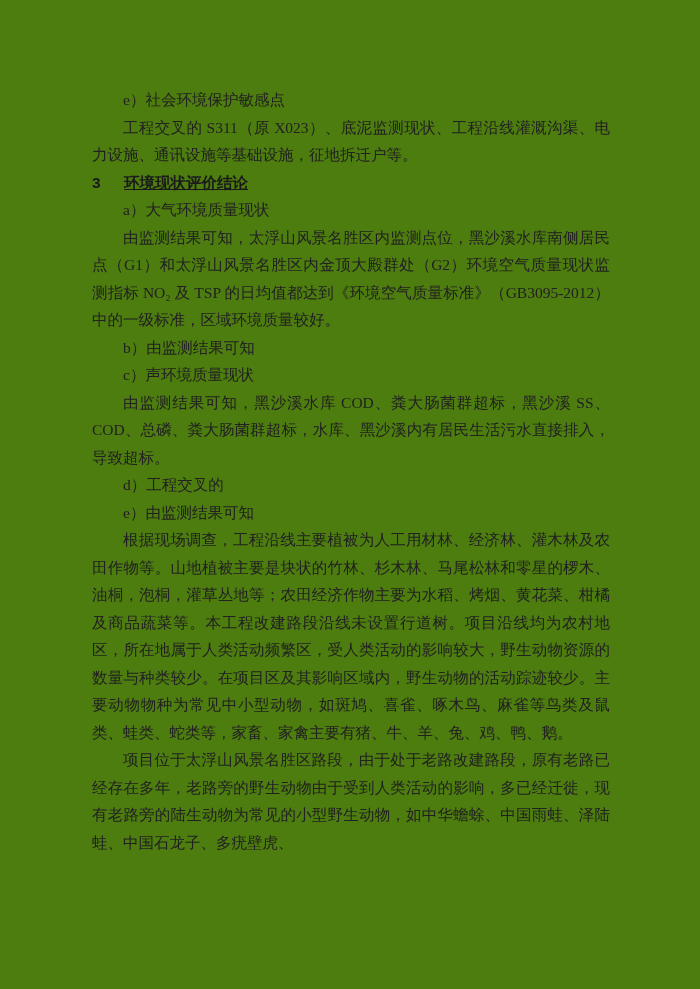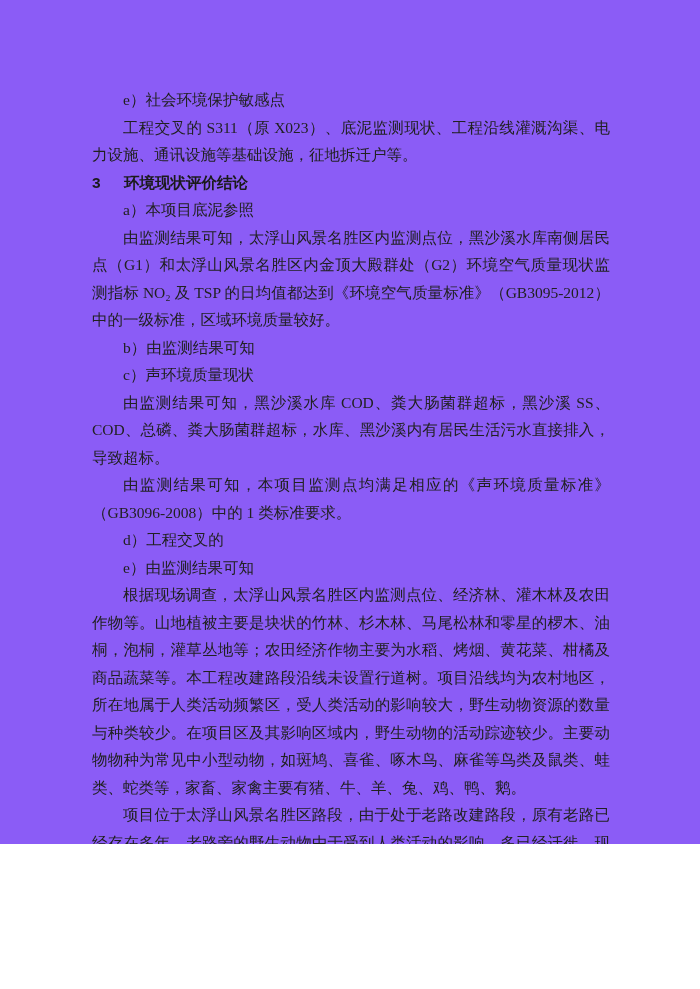--- a/index.html
+++ b/index.html
@@ -3,22 +3,22 @@
 <meta charset="utf-8">
 <style>
   html, body {
     margin: 0;
     padding: 0;
     background: #ffffff;
   }
   .page {
     position: relative;
     width: 700px;
-    height: 844px;
-    background: #8b5cf6;
+    height: 989px;
+    background: #4d7c0f;
     overflow: hidden;
     font-family: "Liberation Serif", "DejaVu Serif", serif;
   }
   .content {
     position: absolute;
     left: 92px;
     top: 86px;
     width: 518px;
     color: #212121;
     font-size: 15.5px;
@@ -36,52 +36,52 @@
     font-weight: bold;
     font-size: 15.5px;
     line-height: 27.5px;
     color: #1a1a1a;
   }
   .section-heading .num {
     flex: 0 0 32px;
   }
   .section-heading .title {
     flex: 1;
+    text-decoration: underline;
   }
 </style>
 </head>
 <body>
 
 <div class="page">
   <div class="content">
 
     <p>e）社会环境保护敏感点</p>
 
     <p>工程交叉的 S311（原 X023）、底泥监测现状、工程沿线灌溉沟渠、电力设施、通讯设施等基础设施，征地拆迁户等。</p>
 
     <div class="section-heading">
       <span class="num">3</span>
       <span class="title">环境现状评价结论</span>
     </div>
 
-    <p>a）本项目底泥参照</p>
+    <p>a）大气环境质量现状</p>
 
     <p>由监测结果可知，太浮山风景名胜区内监测点位，黑沙溪水库南侧居民点（G1）和太浮山风景名胜区内金顶大殿群处（G2）环境空气质量现状监测指标 NO₂ 及 TSP 的日均值都达到《环境空气质量标准》（GB3095-2012）中的一级标准，区域环境质量较好。</p>
 
     <p>b）由监测结果可知</p>
 
     <p>c）声环境质量现状</p>
 
     <p>由监测结果可知，黑沙溪水库 COD、粪大肠菌群超标，黑沙溪 SS、COD、总磷、粪大肠菌群超标，水库、黑沙溪内有居民生活污水直接排入，导致超标。</p>
 
-    <p>由监测结果可知，本项目监测点均满足相应的《声环境质量标准》（GB3096-2008）中的 1 类标准要求。</p>
 
     <p>d）工程交叉的</p>
 
 
     <p>e）由监测结果可知</p>
 
-    <p>根据现场调查，太浮山风景名胜区内监测点位、经济林、灌木林及农田作物等。山地植被主要是块状的竹林、杉木林、马尾松林和零星的椤木、油桐，泡桐，灌草丛地等；农田经济作物主要为水稻、烤烟、黄花菜、柑橘及商品蔬菜等。本工程改建路段沿线未设置行道树。项目沿线均为农村地区，所在地属于人类活动频繁区，受人类活动的影响较大，野生动物资源的数量与种类较少。在项目区及其影响区域内，野生动物的活动踪迹较少。主要动物物种为常见中小型动物，如斑鸠、喜雀、啄木鸟、麻雀等鸟类及鼠类、蛙类、蛇类等，家畜、家禽主要有猪、牛、羊、兔、鸡、鸭、鹅。</p>
+    <p>根据现场调查，工程沿线主要植被为人工用材林、经济林、灌木林及农田作物等。山地植被主要是块状的竹林、杉木林、马尾松林和零星的椤木、油桐，泡桐，灌草丛地等；农田经济作物主要为水稻、烤烟、黄花菜、柑橘及商品蔬菜等。本工程改建路段沿线未设置行道树。项目沿线均为农村地区，所在地属于人类活动频繁区，受人类活动的影响较大，野生动物资源的数量与种类较少。在项目区及其影响区域内，野生动物的活动踪迹较少。主要动物物种为常见中小型动物，如斑鸠、喜雀、啄木鸟、麻雀等鸟类及鼠类、蛙类、蛇类等，家畜、家禽主要有猪、牛、羊、兔、鸡、鸭、鹅。</p>
 
     <p>项目位于太浮山风景名胜区路段，由于处于老路改建路段，原有老路已经存在多年，老路旁的野生动物由于受到人类活动的影响，多已经迁徙，现有老路旁的陆生动物为常见的小型野生动物，如中华蟾蜍、中国雨蛙、泽陆蛙、中国石龙子、多疣壁虎、</p>
 
   </div>
 </div>
 
 </body></html>

